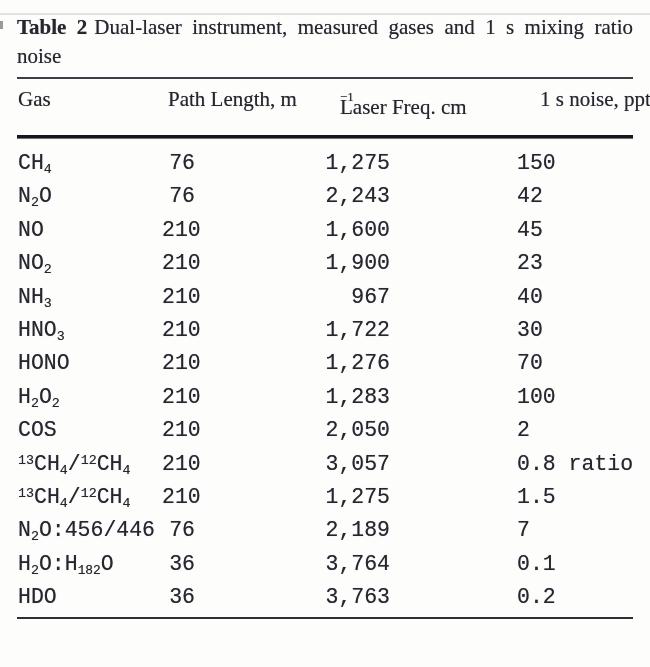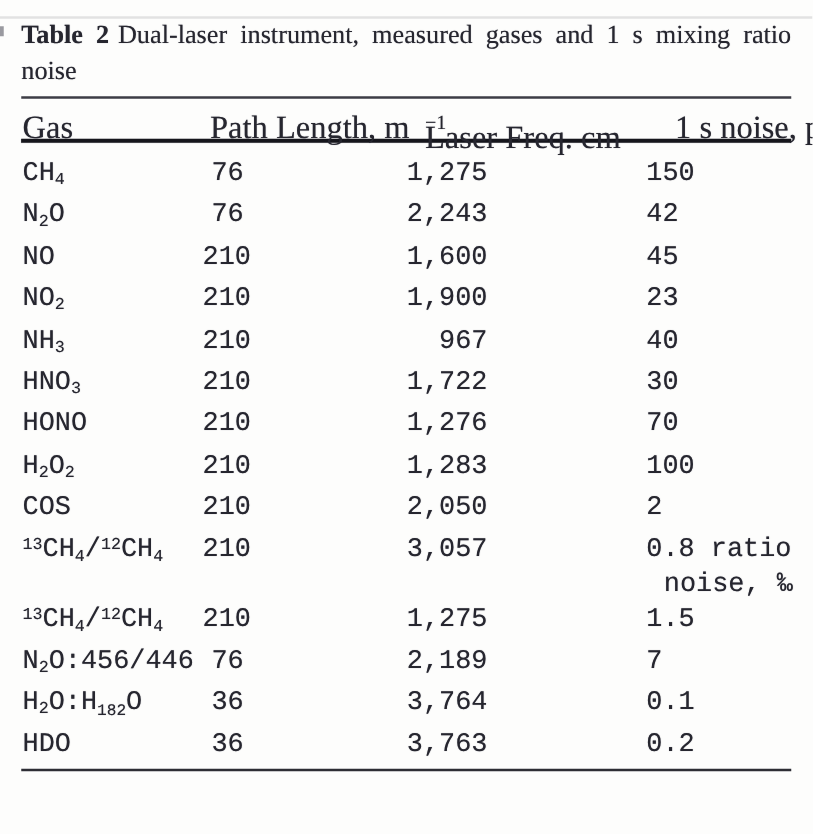--- a/index.html
+++ b/index.html
@@ -32,22 +32,22 @@
     line-height: 29px;
   }
   .caption-line1 { text-align: justify; text-align-last: justify; }
   .caption-label { font-weight: bold; margin-right: 7px; }
   .rule { margin-left: 17px; width: 616px; }
   .rule-thin   { margin-top: 6px; height: 2px; background: #3d3d45; }
   .rule-thick  { height: 3px; background: #16161c; box-shadow: 0 0.5px 0.5px rgba(22,22,28,.6); }
   .rule-bottom { margin-top: 2px; height: 2px; background: #2e2e35; }
   .table-header {
     position: relative;
-    height: 32px;
-    font-size: 26px;
+    height: 56px;
+    font-size: 21px;
   }
   .table-header span {
     position: absolute; top: 8px;
     white-space: nowrap;
   }
   .h-gas   { left: 18px; }
   .h-path  { left: 168px; }
   .h-freq  { left: 340px; }
   .h-noise { left: 540px; }
   .table-body { padding-top: 9px; font-family: Liberation Mono, monospace; }
@@ -161,21 +161,20 @@
     <span class="cell freq">2,050</span>
     <span class="cell noise">2</span>
   </div>
 
   <div class="row">
     <span class="cell gas"><sup>13</sup><span>CH</span><sub>4</sub><span>/</span><sup>12</sup><span>CH</span><sub>4</sub></span>
     <span class="cell path">210</span>
     <span class="cell freq">3,057</span>
     <span class="cell noise">
           <div class="nl1">0.8 ratio</div>
-          <div class="nl2">noise, ‰</div>
         </span>
   </div>
 
   <div class="row">
     <span class="cell gas"><sup>13</sup><span>CH</span><sub>4</sub><span>/</span><sup>12</sup><span>CH</span><sub>4</sub></span>
     <span class="cell path">210</span>
     <span class="cell freq">1,275</span>
     <span class="cell noise">1.5</span>
   </div>
 

